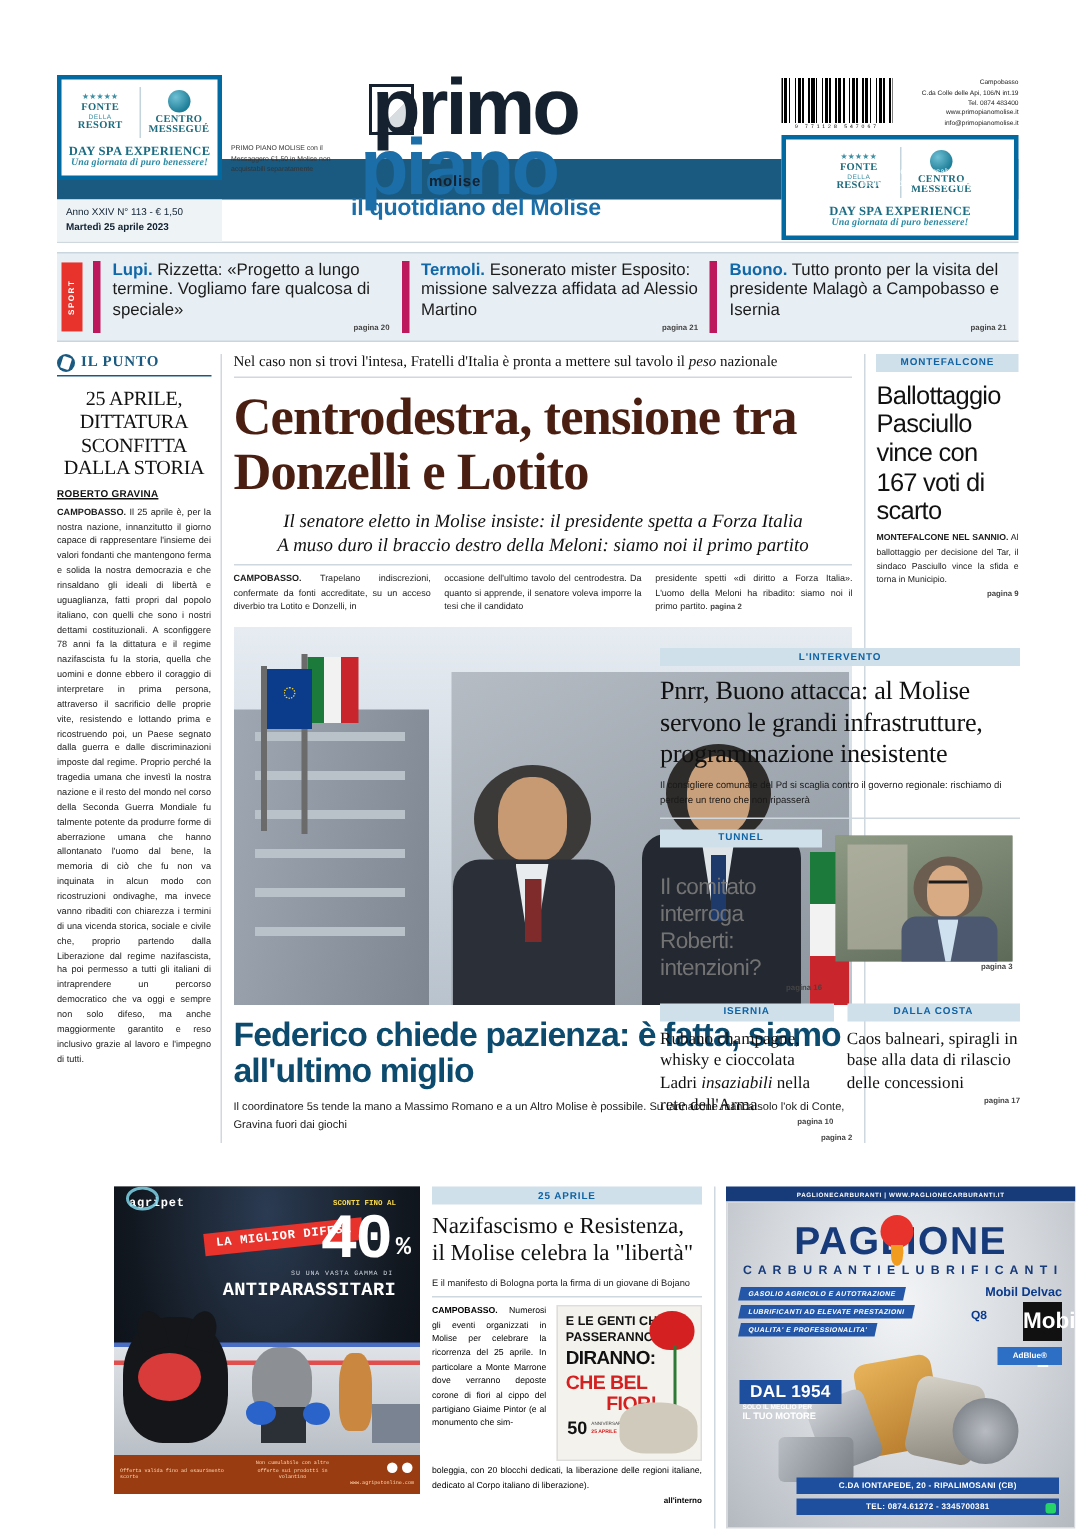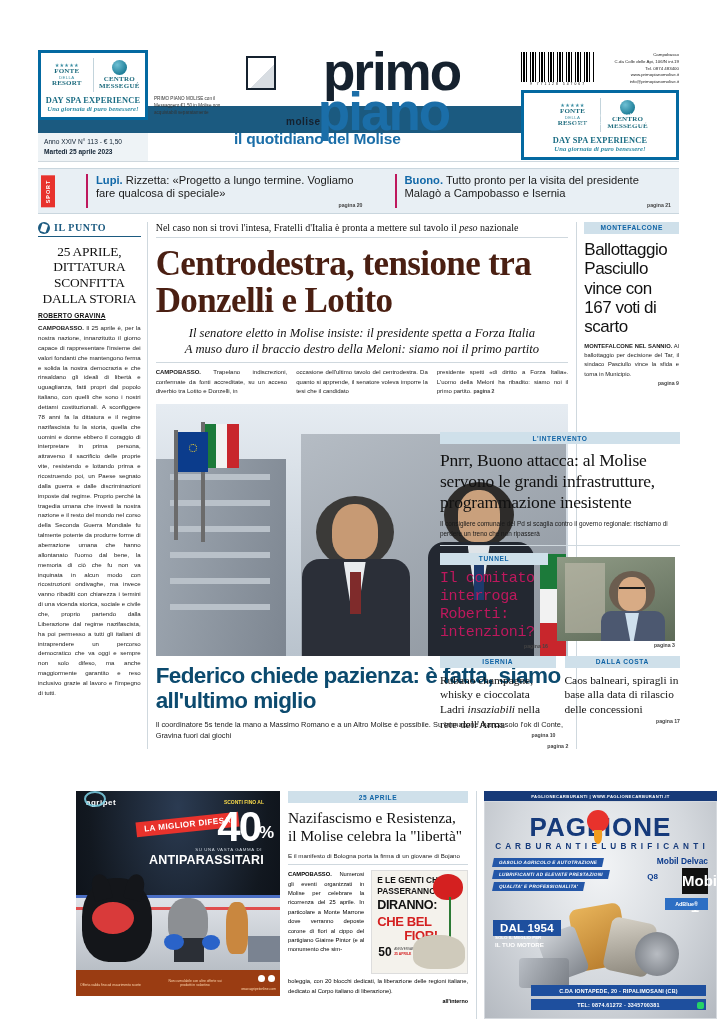--- a/index.html
+++ b/index.html
@@ -44,21 +44,21 @@
 
   .byline-bar { background:#1b5a80; color:#fff; font-size:5.6px; text-align:right; padding:5px 8px 5px 0; line-height:1.5; margin:6px 38px 0 38px; }
 
   .dateline { display:flex; margin:0 38px; border-bottom:1px solid #cfd8de;}
   .dateline-box { background:#eef3f6; font-size:6.6px; line-height:1.5; color:#123; padding:4px 6px; width:110px; }
 
   
   .sportstrip { display:flex; margin:6px 38px 0 38px; background:#e8eff4; border-top:1px solid #c9d6de; border-bottom:1px solid #c9d6de; padding:5px 0; }
   .sport-tag { width:14px; background:#e8322c; color:#fff; font-size:5.4px; font-weight:bold; letter-spacing:1px;
                writing-mode:vertical-rl; transform:rotate(180deg); display:flex; align-items:center; justify-content:center; margin:1px 7px 1px 3px; }
-  .sport-item { flex:1; padding:0 8px; border-left:2px solid #be185d; position:relative;margin-left:24px;}
+  .sport-item { flex:1; padding:0 8px; border-left:5px solid #be185d; position:relative;}
   .sport-item:first-of-type{border-left:none;}
   .sport-item p { font-size:11.2px; line-height:1.22; color:#1b1b1b; }
   .sport-item p b { color:#1168a8; font-weight:bold;}
   .pg { font-size:5.2px; font-weight:bold; color:#444; text-align:right; margin-top:1px;}
 
   
   .main { display:flex; margin:8px 38px 0 38px; }
   .col-left { width:110px; border-right:1px solid #cfd8de; padding-right:6px; }
   .col-mid { width:430px; padding:0 8px; }
   .col-right { width:103px; border-left:1px solid #cfd8de; padding-left:7px; }
@@ -95,31 +95,31 @@
   .sec-tag { background:#cfe0ea; color:#0f63a5; font-weight:bold; font-size:6.6px; letter-spacing:.6px; text-align:center; padding:2.5px 0; }
   .r-head { font-family:"Liberation Sans", sans-serif; font-size:17px; line-height:1.14; color:#111; margin:6px 0 5px; letter-spacing:-.5px;}
   .r-body { font-size:5.8px; line-height:1.6; text-align:justify; color:#1a1a1a;}
   .r-body b{font-weight:bold;}
   .i-head { font-family:"Liberation Serif", serif; font-size:17.5px; line-height:1.2; color:#111; margin:6px 0 6px; letter-spacing:-.2px;}
   .i-sub { font-size:6.4px; line-height:1.55; color:#1a1a1a; border-bottom:1px solid #cfd8de; padding-bottom:6px;}
 
   .tunnel-row { display:flex; gap:9px; margin-top:7px; }
   .tunnel-l { width:108px; }
   .tunnel-r { width:118px; }
-  .t-head { font-family:Liberation Mono, monospace; font-size:15px; line-height:1.2; color:#be185d; margin-top:5px; letter-spacing:-.4px;}
+  .t-head { font-family:Liberation Sans, sans-serif; font-size:15px; line-height:1.2; color:#737373; margin-top:18px; letter-spacing:-.4px;}
   .t-photo { height:84px; margin-top:4px; background:linear-gradient(160deg,#7f8c7a,#55614f); position:relative; overflow:hidden;}
 
   .two-small { display:flex; gap:9px; margin-top:7px; }
   .s-col { flex:1; }
   .s-head { font-family:"Liberation Serif", serif; font-size:11.4px; line-height:1.28; color:#111; margin-top:5px; }
   .s-head i{font-style:italic;}
 
   
   .bottom { display:flex; margin:9px 38px 0 38px; }
-  .b-left { width:204px; }
+  .b-left { width:204px;font-family:Liberation Mono, monospace; }
   .b-mid { width:196px; padding:0 8px; }
   .b-right { width:241px; padding-left:7px; border-left:1px solid #cfd8de;}
   .ap-head { font-family:"Liberation Serif", serif; font-size:15.4px; line-height:1.2; color:#111; margin:6px 0 5px;}
   .ap-sub { font-size:6.2px; line-height:1.5; color:#1a1a1a; border-bottom:1px solid #cfd8de; padding-bottom:4px;}
   .ap-flow { display:flex; gap:7px; margin-top:5px; }
   .ap-txt { width:82px; font-size:5.8px; line-height:1.62; text-align:justify; }
   .ap-txt b{font-weight:bold;}
   .ap-poster { width:104px; height:104px; background:#f1efe9; border:1px solid #ddd; position:relative; overflow:hidden; }
   .ap-tail { font-size:5.8px; line-height:1.62; text-align:justify; margin-top:3px;}
   .ap-int { font-size:5.4px; font-weight:bold; text-align:right; margin-top:2px;}
@@ -151,21 +151,21 @@
           </div>
         </div>
         <div class="spa-title">DAY SPA EXPERIENCE</div>
         <div class="spa-tag">Una giornata di puro benessere!</div>
       </div>
     </div>
 
     <div class="mh-note">PRIMO PIANO MOLISE con il Messaggero €1,50 in Molise non acquistabili separatamente</div>
 
     <div class="mh-logo">
-      <div style="position:relative;height:78px;text-align:center;">
+      <div style="position:relative;height:78px;">
         <div class="logo-pagecurl"></div>
         <div class="logo-primo">primo</div>
         <div class="logo-piano">piano</div>
         <div class="logo-molise">molise</div>
       </div>
       <div class="tagline">il quotidiano del Molise</div>
     </div>
 
     <div class="mh-right">
       <div class="barcode-row">
@@ -212,20 +212,24 @@
       <div>Anno XXIV N° 113 - € 1,50</div>
       <div style="font-weight:bold">Martedì 25 aprile 2023</div>
     </div>
   </div>
 
   <div class="sportstrip">
     <div class="sport-tag">SPORT</div>
     <div class="sport-item">
       <p><b>Lupi.</b><span> Rizzetta: «Progetto a lungo termine. Vogliamo fare qualcosa di speciale»</span></p>
       <div class="pg">pagina 20</div>
+    </div>
+    <div class="sport-item">
+      <p><b>Termoli.</b><span> Esonerato mister Esposito: missione salvezza affidata ad Alessio Martino</span></p>
+      <div class="pg">pagina 21</div>
     </div>
     <div class="sport-item">
       <p><b>Buono.</b><span> Tutto pronto per la visita del presidente Malagò a Campobasso e Isernia</span></p>
       <div class="pg">pagina 21</div>
     </div>
   </div>
 
   <div class="main">
 
     <div class="col-left">

